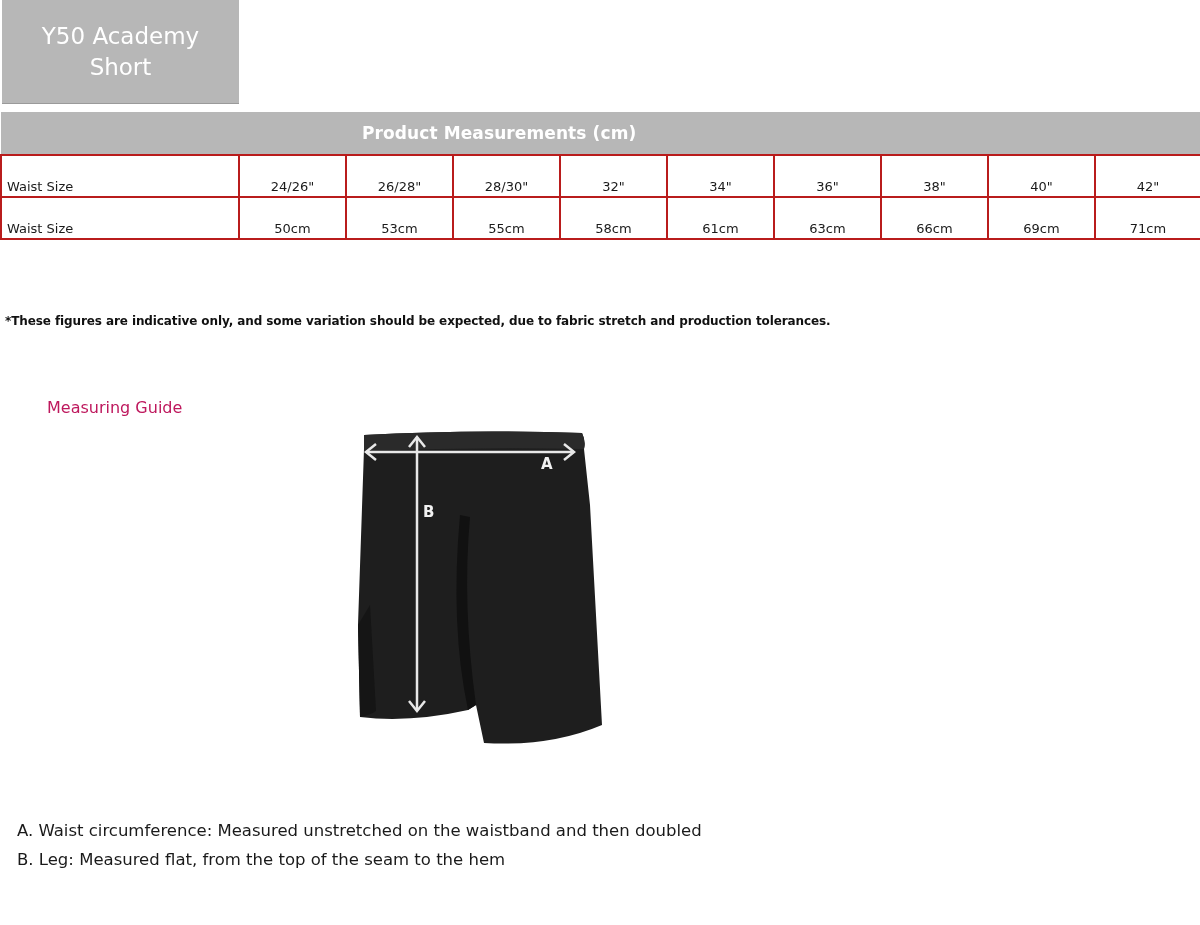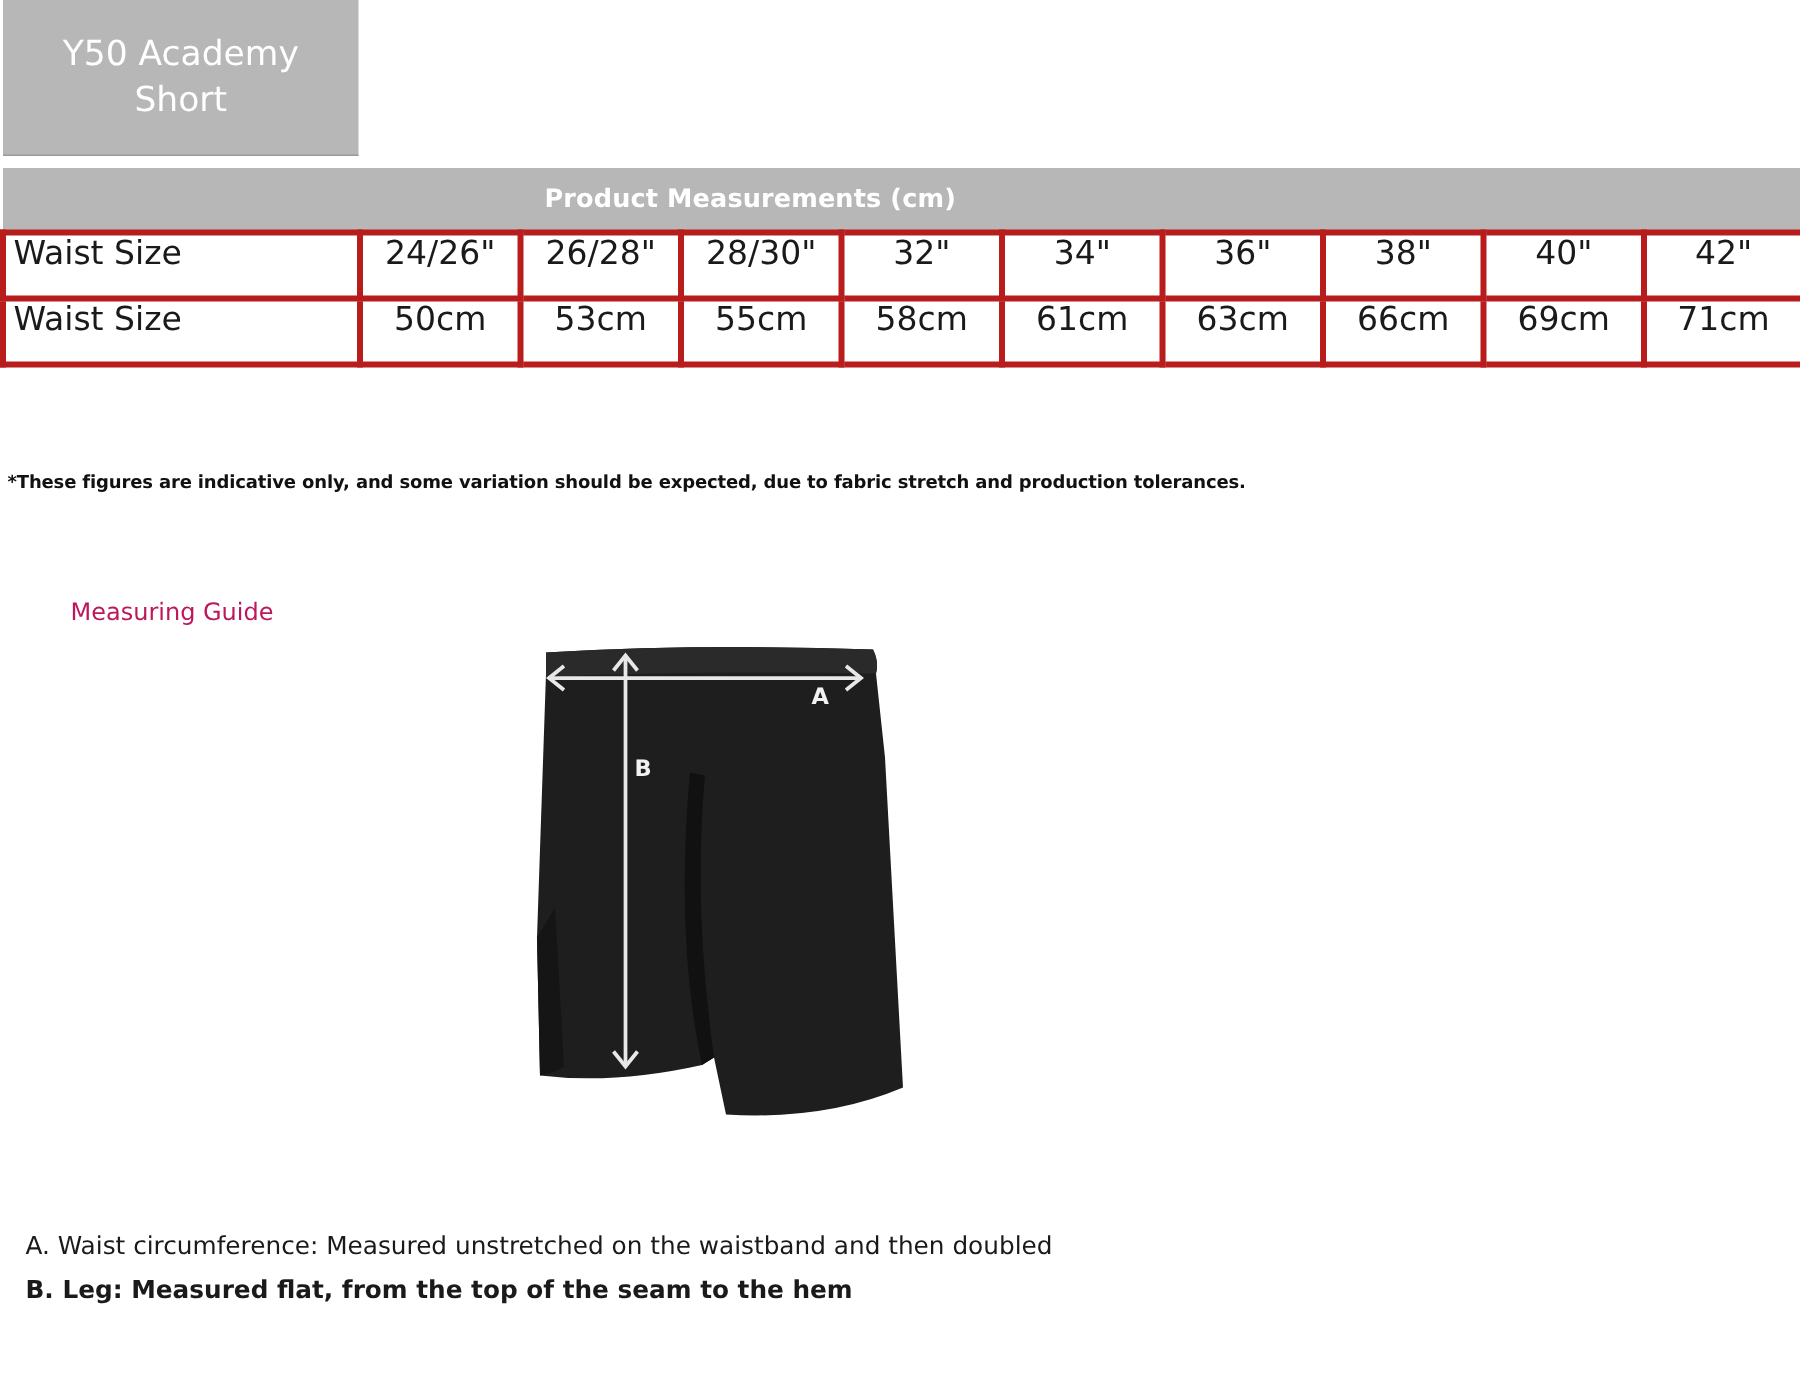--- a/index.html
+++ b/index.html
@@ -18,42 +18,42 @@
     .size-table {
       position: absolute; left: 0; top: 112px; width: 1200px;
       border-collapse: collapse; table-layout: fixed;
     }
     .size-table th.header-cell {
       height: 43px; background: #b7b7b7; color: #ffffff;
       font-size: 17px; font-weight: bold; text-align: left;
       padding-left: 361px; letter-spacing: 0.1px; margin-top: 40px;
     }
     .size-table td {
-      height: 42px; border: 4px solid #b91c1c; text-align: center;
-      font-size: 22px; color: #1a1a1a; vertical-align: bottom; padding-bottom: 15px;
+      height: 42px; border: 2px solid #b91c1c; text-align: center;
+      font-size: 13px; color: #1a1a1a; vertical-align: bottom; padding-bottom: 2px;
     }
     .size-table td.row-label { text-align: left; padding-left: 5px; }
 
     .disclaimer {
       position: absolute; left: 5px; top: 314px;
       font-size: 12px; font-weight: bold; color: #111111; white-space: nowrap;
       letter-spacing: -0.1px;
     }
 
     .guide-label {
       position: absolute; left: 47px; top: 398px; font-size: 16px; color: #be185d;
     }
 
     .shorts-figure { position: absolute; left: 350px; top: 425px; width: 260px; height: 330px; }
 
     .legend-line {
       position: absolute; left: 5px; font-size: 16.5px; color: #1a1a1a; white-space: nowrap; margin-left: 12px;
     }
     .legend-a { top: 821px; }
-    .legend-b { top: 850px; font-weight: bold; }
+    .legend-b { top: 850px; }
   </style>
 </head>
 <body>
 
 <div class="title-box">
   <div>
     <span>Y50 Academy</span>
     <span>Short</span>
   </div>
 </div>

